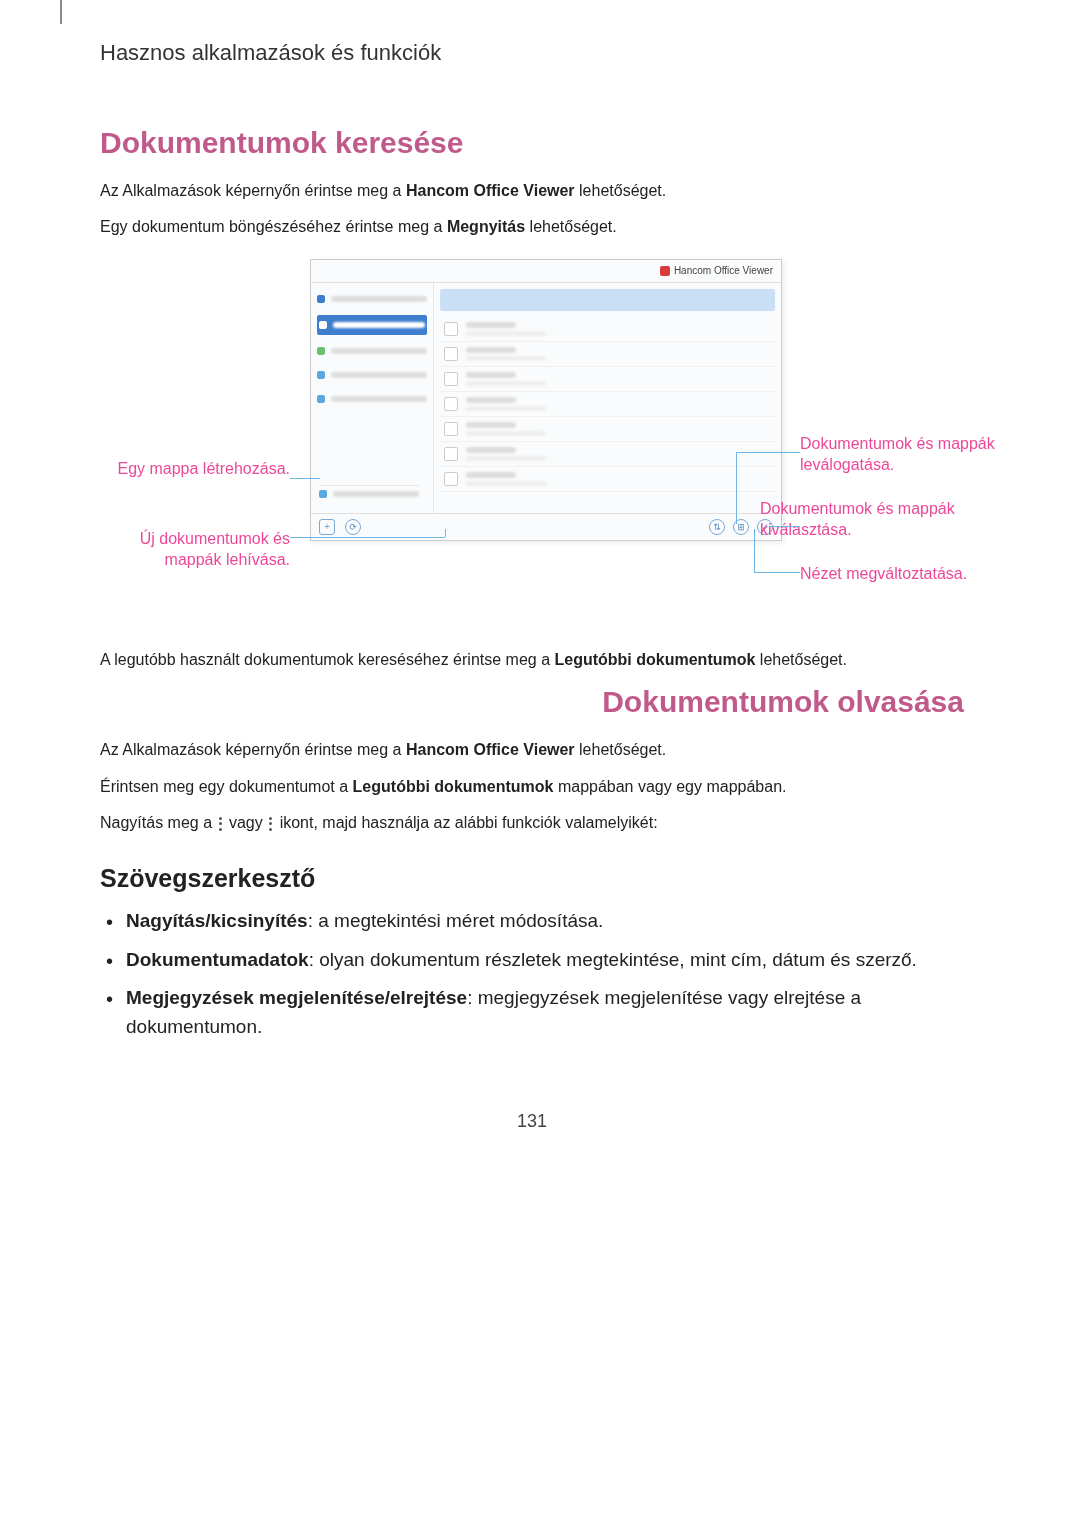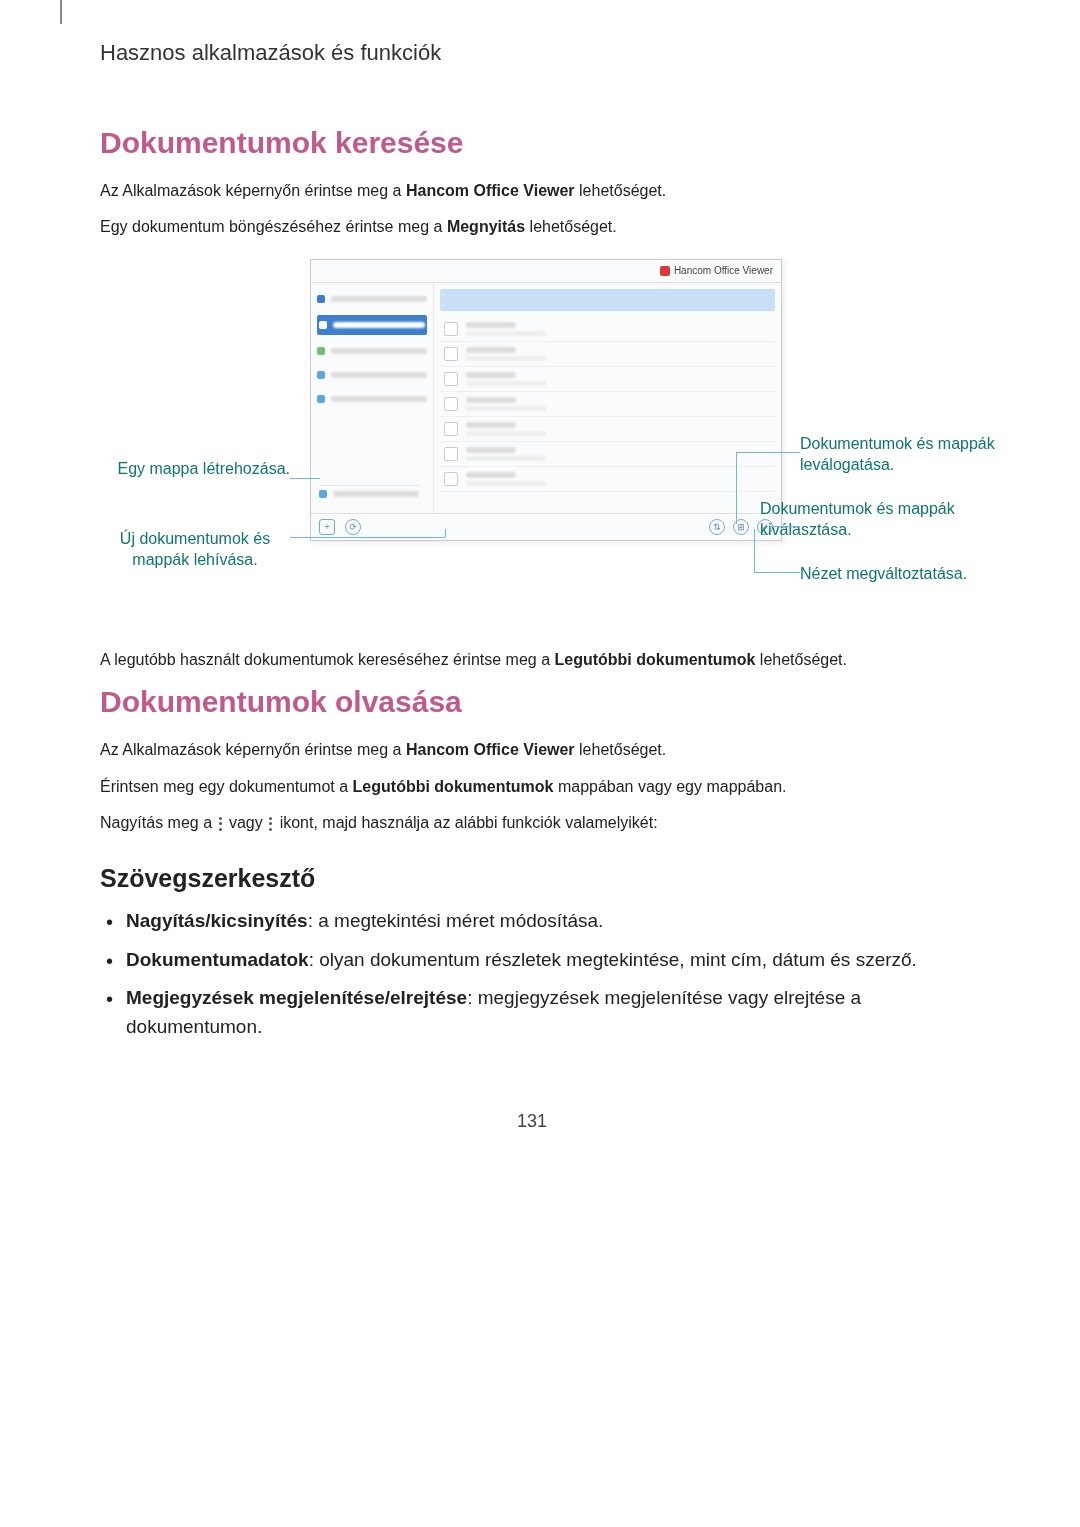--- a/index.html
+++ b/index.html
@@ -108,21 +108,21 @@
   .foot-icon.sq { border-radius:3px; }
   .side-add {
     position:absolute; bottom:38px; left:8px;
     width:100px; padding:4px 0;
     border-top:1px solid #e8e8e8;
     display:flex; align-items:center;
   }
   .callout {
     position: absolute;
     font-size: 16px;
-    color: #0f766e;
+    color: #ec4899;
     line-height:1.3;
   }
   .callout.left { text-align: right; }
   .leader {
     position:absolute;
     background:#6fb6e6;
   }
   .leader.h { height:1px; }
   .leader.v { width:1px; }
 
@@ -261,41 +261,41 @@
           <span class="foot-icon">⇅</span>
           <span class="foot-icon">⊞</span>
           <span class="foot-icon">✓</span>
         </div>
       </div>
     </div>
 
     <div class="callout left" style="left:0; top:200px; width:190px;">Egy mappa létrehozása.</div>
     <div class="leader h" style="left:190px; top:219px; width:30px;"></div>
 
-    <div class="callout left" style="left:0; top:270px; width:190px;text-align:center;">Új dokumentumok és mappák lehívása.</div>
+    <div class="callout left" style="left:0; top:270px; width:190px;">Új dokumentumok és mappák lehívása.</div>
     <div class="leader h" style="left:190px; top:278px; width:155px;"></div>
     <div class="leader v" style="left:345px; top:270px; height:8px;"></div>
 
     <div class="callout" style="left:700px; top:175px; width:200px;">Dokumentumok és mappák leválogatása.</div>
     <div class="leader h" style="left:636px; top:193px; width:64px;"></div>
     <div class="leader v" style="left:636px; top:193px; height:72px;"></div>
 
     <div class="callout" style="left:660px; top:240px; width:200px;">Dokumentumok és mappák kiválasztása.</div>
     <div class="leader h" style="left:670px; top:267px; width:30px;"></div>
 
     <div class="callout" style="left:700px; top:305px; width:200px;">Nézet megváltoztatása.</div>
     <div class="leader h" style="left:654px; top:313px; width:46px;"></div>
     <div class="leader v" style="left:654px; top:270px; height:43px;"></div>
   </div>
 
   <p class="body">
     <span>A legutóbb használt dokumentumok kereséséhez érintse meg a </span><span class="bold">Legutóbbi dokumentumok</span><span> lehetőséget.</span>
   </p>
 
-  <h2 class="section" style="">Dokumentumok olvasása</h2>
+  <h2 class="section" style="text-align:right;">Dokumentumok olvasása</h2>
   <p class="body">
     <span>Az Alkalmazások képernyőn érintse meg a </span><span class="bold">Hancom Office Viewer</span><span> lehetőséget.</span>
   </p>
   <p class="body">
     <span>Érintsen meg egy dokumentumot a </span><span class="bold">Legutóbbi dokumentumok</span><span> mappában vagy egy mappában.</span>
   </p>
   <p class="body">
     <span>Nagyítás meg a </span><span class="inline-icon">
         <span></span>
         <span></span>

